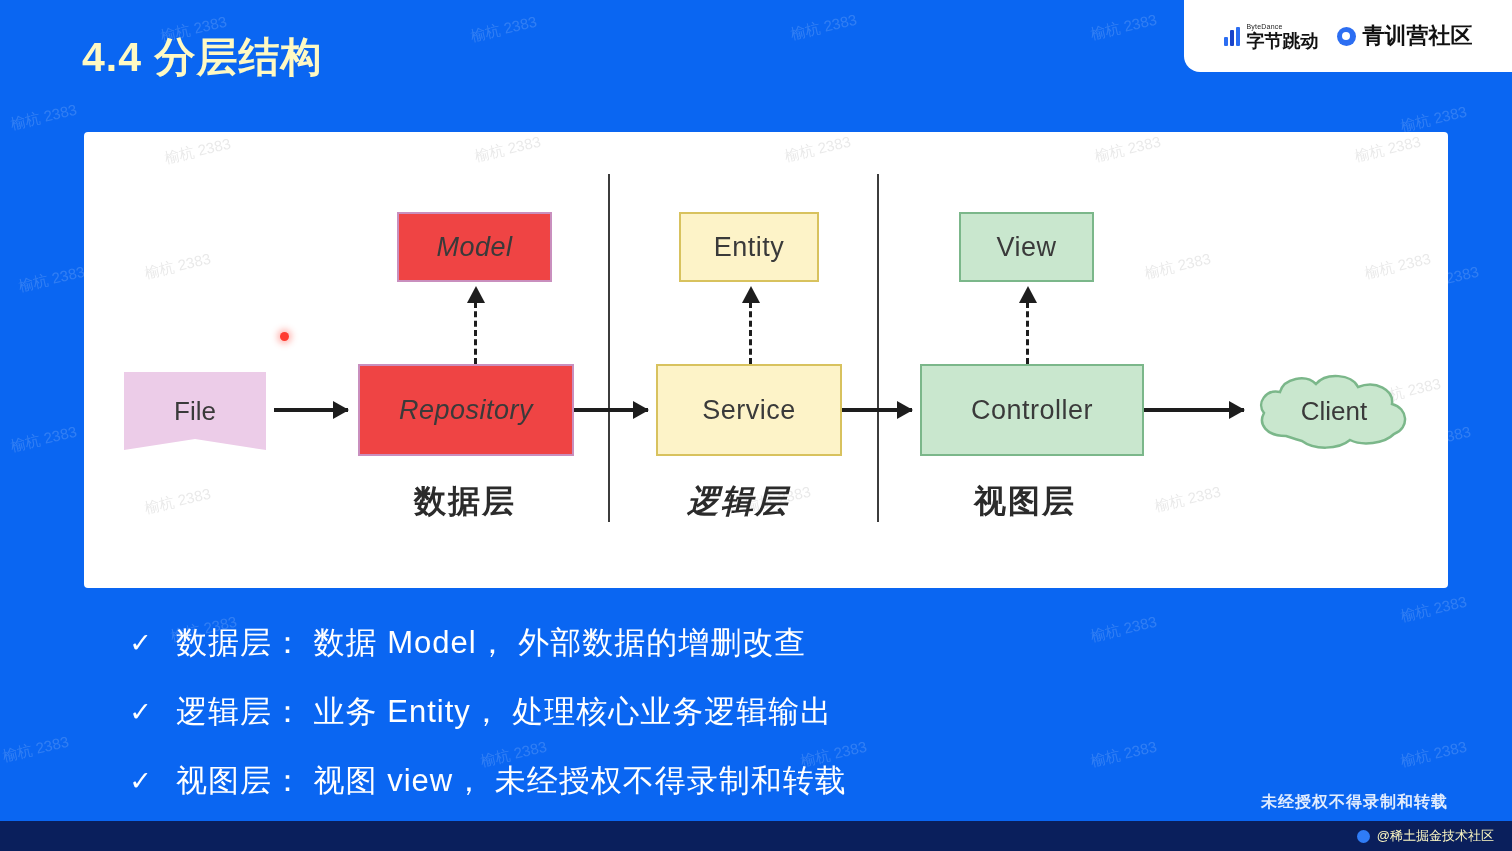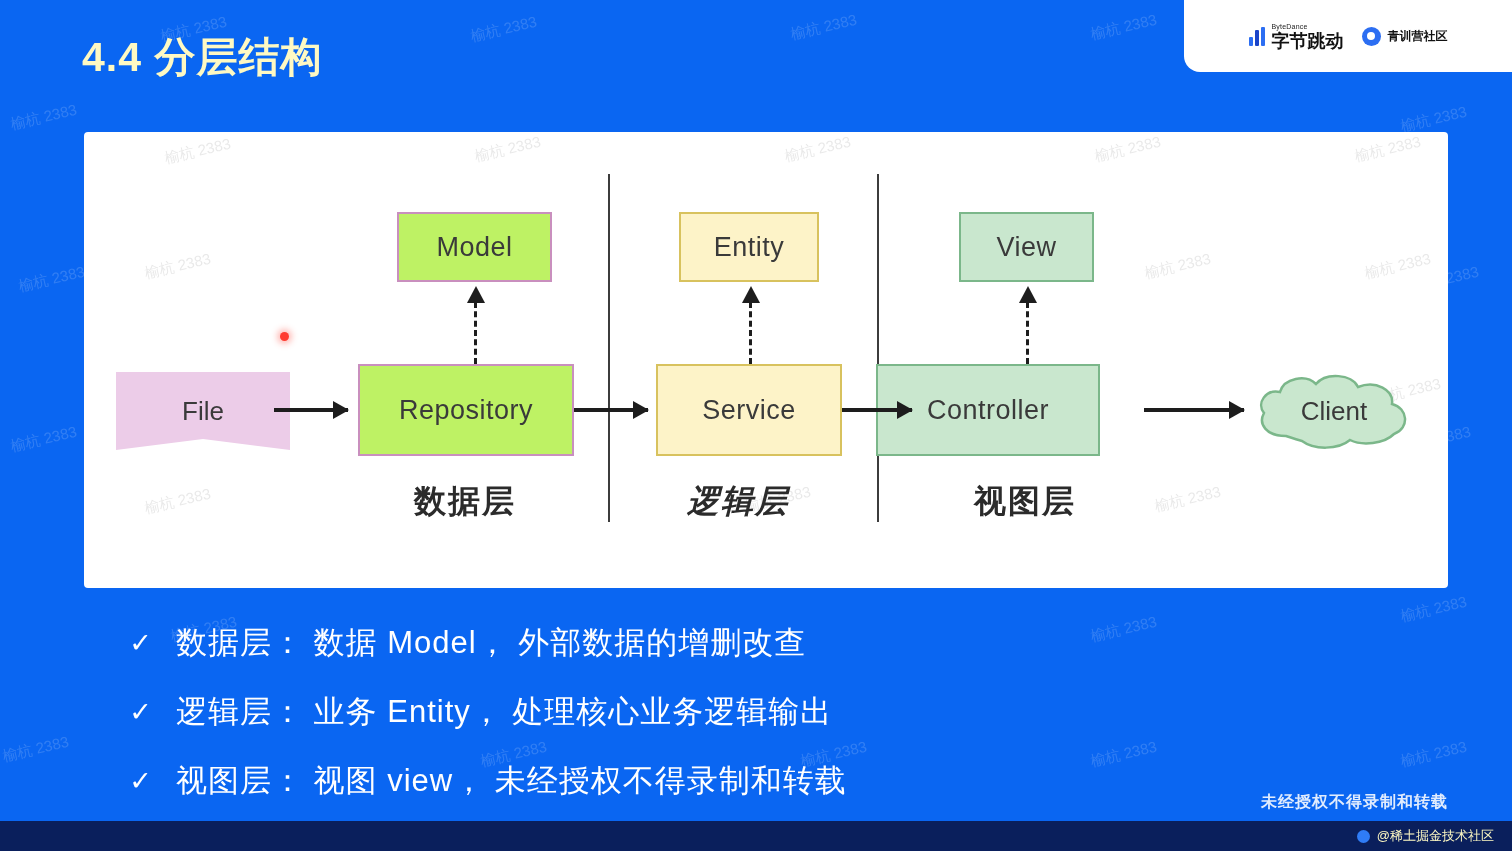--- a/index.html
+++ b/index.html
@@ -38,21 +38,21 @@
   .bd-en { font-size: 7px; color: #222; letter-spacing: .2px; }
   .bd-cn { font-size: 18px; color: #111; font-weight: 700; margin-top: 2px; }
   .dot-logo {
     width: 19px; height: 19px; border-radius: 50%;
     background: #2c6ef2; position: relative;
   }
   .dot-logo::after {
     content: ""; position: absolute; left: 5.5px; top: 5.5px;
     width: 8px; height: 8px; border-radius: 50%; background: #fff;
   }
-  .qx-cn { font-size: 12px; color: #111; font-weight: 700; }
+  .qx-cn { font-size: 22px; color: #111; font-weight: 700; }
 
   
   #title {
     position: absolute;
     left: 82px; top: 30px;
     font-size: 41px;
     font-weight: 700;
     color: #fef9c3;
     letter-spacing: 1px;
   }
@@ -80,36 +80,36 @@
   
   .box {
     position: absolute;
     display: flex;
     align-items: center;
     justify-content: center;
     font-size: 27px;
     color: #3a3a3a;
     letter-spacing: .5px;
   }
-  .box-pink   { background: #bef264; border: 2px solid #c98fbe; }
+  .box-pink   { background: #ef4444; border: 2px solid #c98fbe; font-style: italic; }
   .box-yellow { background: #fdf3c8; border: 2px solid #d8c25e; }
   .box-green  { background: #c9e7ce; border: 2px solid #7bb78a; }
 
   #box-model      { left: 313px; top: 80px;  width: 155px; height: 70px; }
   #box-entity     { left: 595px; top: 80px;  width: 140px; height: 70px; }
   #box-view       { left: 875px; top: 80px;  width: 135px; height: 70px; }
   #box-repository { left: 274px; top: 232px; width: 216px; height: 92px; }
   #box-service    { left: 572px; top: 232px; width: 186px; height: 92px; }
-  #box-controller { left: 792px; top: 232px; width: 224px; height: 92px; }
+  #box-controller { left: 836px; top: 232px; width: 224px; height: 92px; }
 
   
   #box-file {
     position: absolute;
-    left: 32px; top: 240px;
-    width: 174px; height: 78px;
+    left: 40px; top: 240px;
+    width: 142px; height: 78px;
     background: #eccce8;
     display: flex; align-items: center; justify-content: center;
     font-size: 26px; color: #3a3a3a;
     clip-path: polygon(0 0, 100% 0, 100% 100%, 50% 86%, 0 100%);
   }
   
   #box-client {
     position: absolute;
     left: 1168px; top: 238px;
     width: 164px; height: 82px;

